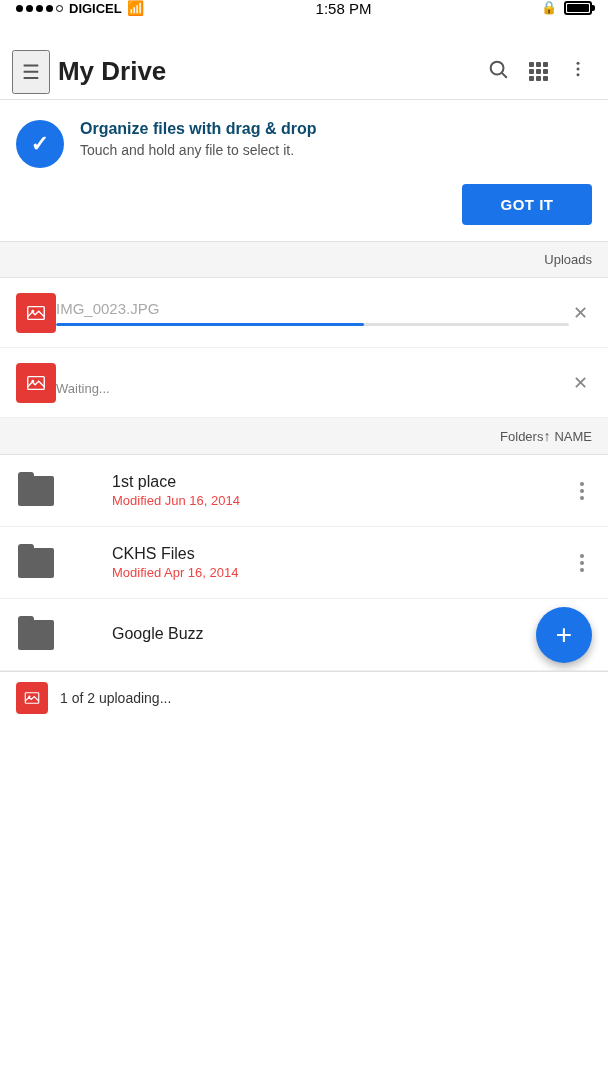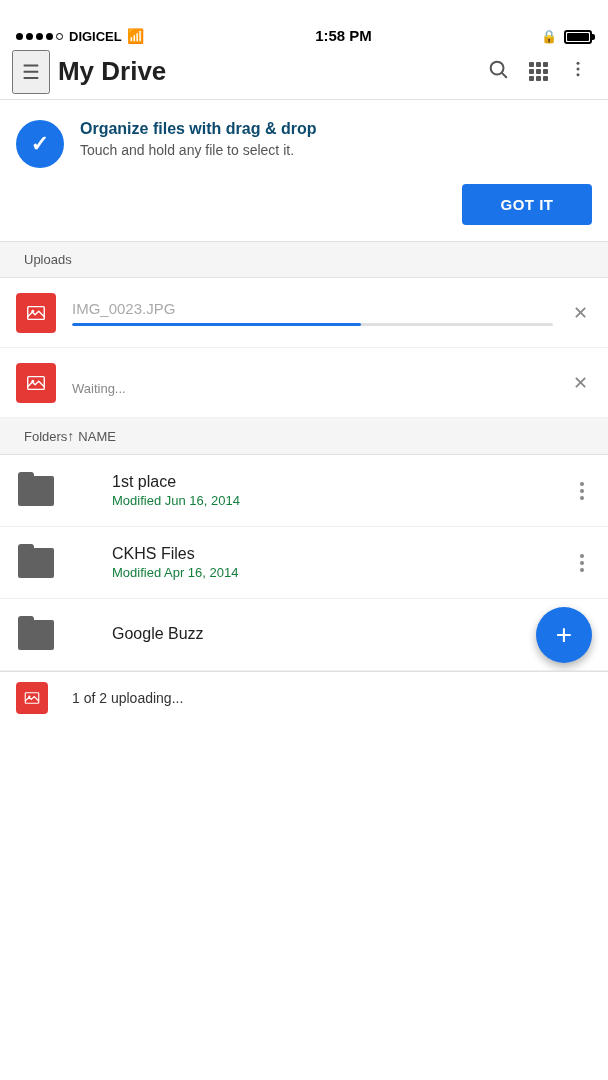--- a/index.html
+++ b/index.html
@@ -10,39 +10,39 @@
       width: 608px;
       min-height: 1080px;
       overflow-x: hidden;
     }
 
     
     .status-bar {
       background: #fff;
       height: 44px;
       display: flex;
-      align-items: flex-end;
+      align-items: flex-start;
       justify-content: space-between;
       padding: 0 16px;
     }
     .status-left {
       display: flex;
       align-items: center;
       gap: 6px;
       font-size: 13px;
       font-weight: 500;
     }
     .signal-dots {
       display: flex; gap: 3px; align-items: center;
     }
     .dot { width: 7px; height: 7px; border-radius: 50%; background: #000; }
     .dot.empty { background: transparent; border: 1.5px solid #000; }
     .carrier-name { font-size: 13px; font-weight: 600; }
     .wifi-icon { font-size: 14px; }
-    .status-center { font-size: 15px; font-weight: 700; }
+    .status-center { font-size: 15px; font-weight: 400; }
     .status-right {
       display: flex; align-items: center; gap: 6px;
     }
     .lock-icon { font-size: 13px; }
     .battery {
       width: 28px; height: 14px; border: 2px solid #000; border-radius: 3px;
       position: relative; display: flex; align-items: center; padding: 1px;
     }
     .battery::after {
       content: ''; width: 3px; height: 6px; background: #000;
@@ -124,40 +124,39 @@
       font-size: 15px;
       font-weight: 700;
       letter-spacing: 0.5px;
       cursor: pointer;
       min-width: 130px;
     }
 
     
     .section-header {
       background: #f5f5f5;
-      padding: 10px 24px;
+      padding: 10px 16px;
       font-size: 13px;
       color: #555;
       font-weight: 500;
       display: flex;
       align-items: center;
-      justify-content: flex-start;
+      justify-content: flex-end;
       border-bottom: 1px solid #e0e0e0;
     }
     .sort-group {
       display: flex; align-items: center; gap: 4px; font-size: 13px; color: #555;
     }
     .sort-arrow { font-size: 14px; }
 
     
     .upload-item {
       display: flex;
       align-items: center;
       padding: 12px 16px;
-      gap: 16px;
       background: #fff;
       border-bottom: 1px solid #f0f0f0;
       min-height: 70px;
     }
     .file-thumb {
       width: 40px; height: 40px;
       background: #e53935;
       border-radius: 4px;
       display: flex; align-items: center; justify-content: center;
       flex-shrink: 0;
@@ -200,21 +199,21 @@
     .folder-icon::before {
       content: '';
       width: 16px; height: 6px;
       background: #616161;
       position: absolute;
       top: -4px; left: 0;
       border-radius: 3px 3px 0 0;
     }
     .folder-info { flex: 1; margin-left: 40px; }
     .folder-name { font-size: 16px; color: #212121; font-weight: 400; margin-bottom: 2px; }
-    .folder-meta { font-size: 13px; color: #15803d; }
+    .folder-meta { font-size: 13px; color: #ef4444; }
     .more-btn {
       font-size: 20px; color: #888; cursor: pointer; padding: 4px 8px;
       background: none; border: none; display: flex; flex-direction: column;
       gap: 3px; align-items: center;
     }
     .more-dot { width: 4px; height: 4px; border-radius: 50%; background: #888; }
 
     
     .fab {
       position: absolute;
@@ -233,21 +232,21 @@
     .bottom-status {
       position: absolute;
       bottom: 0;
       left: 0; right: 0;
       height: 52px;
       background: #fff;
       border-top: 1px solid #e0e0e0;
       display: flex;
       align-items: center;
       padding: 0 16px;
-      gap: 24px;
+      gap: 12px;
     }
     .bottom-thumb {
       width: 32px; height: 32px;
       background: #e53935;
       border-radius: 4px;
       display: flex; align-items: center; justify-content: center;
       flex-shrink: 0;
     }
     .bottom-status-text { font-size: 14px; color: #333; }
 

